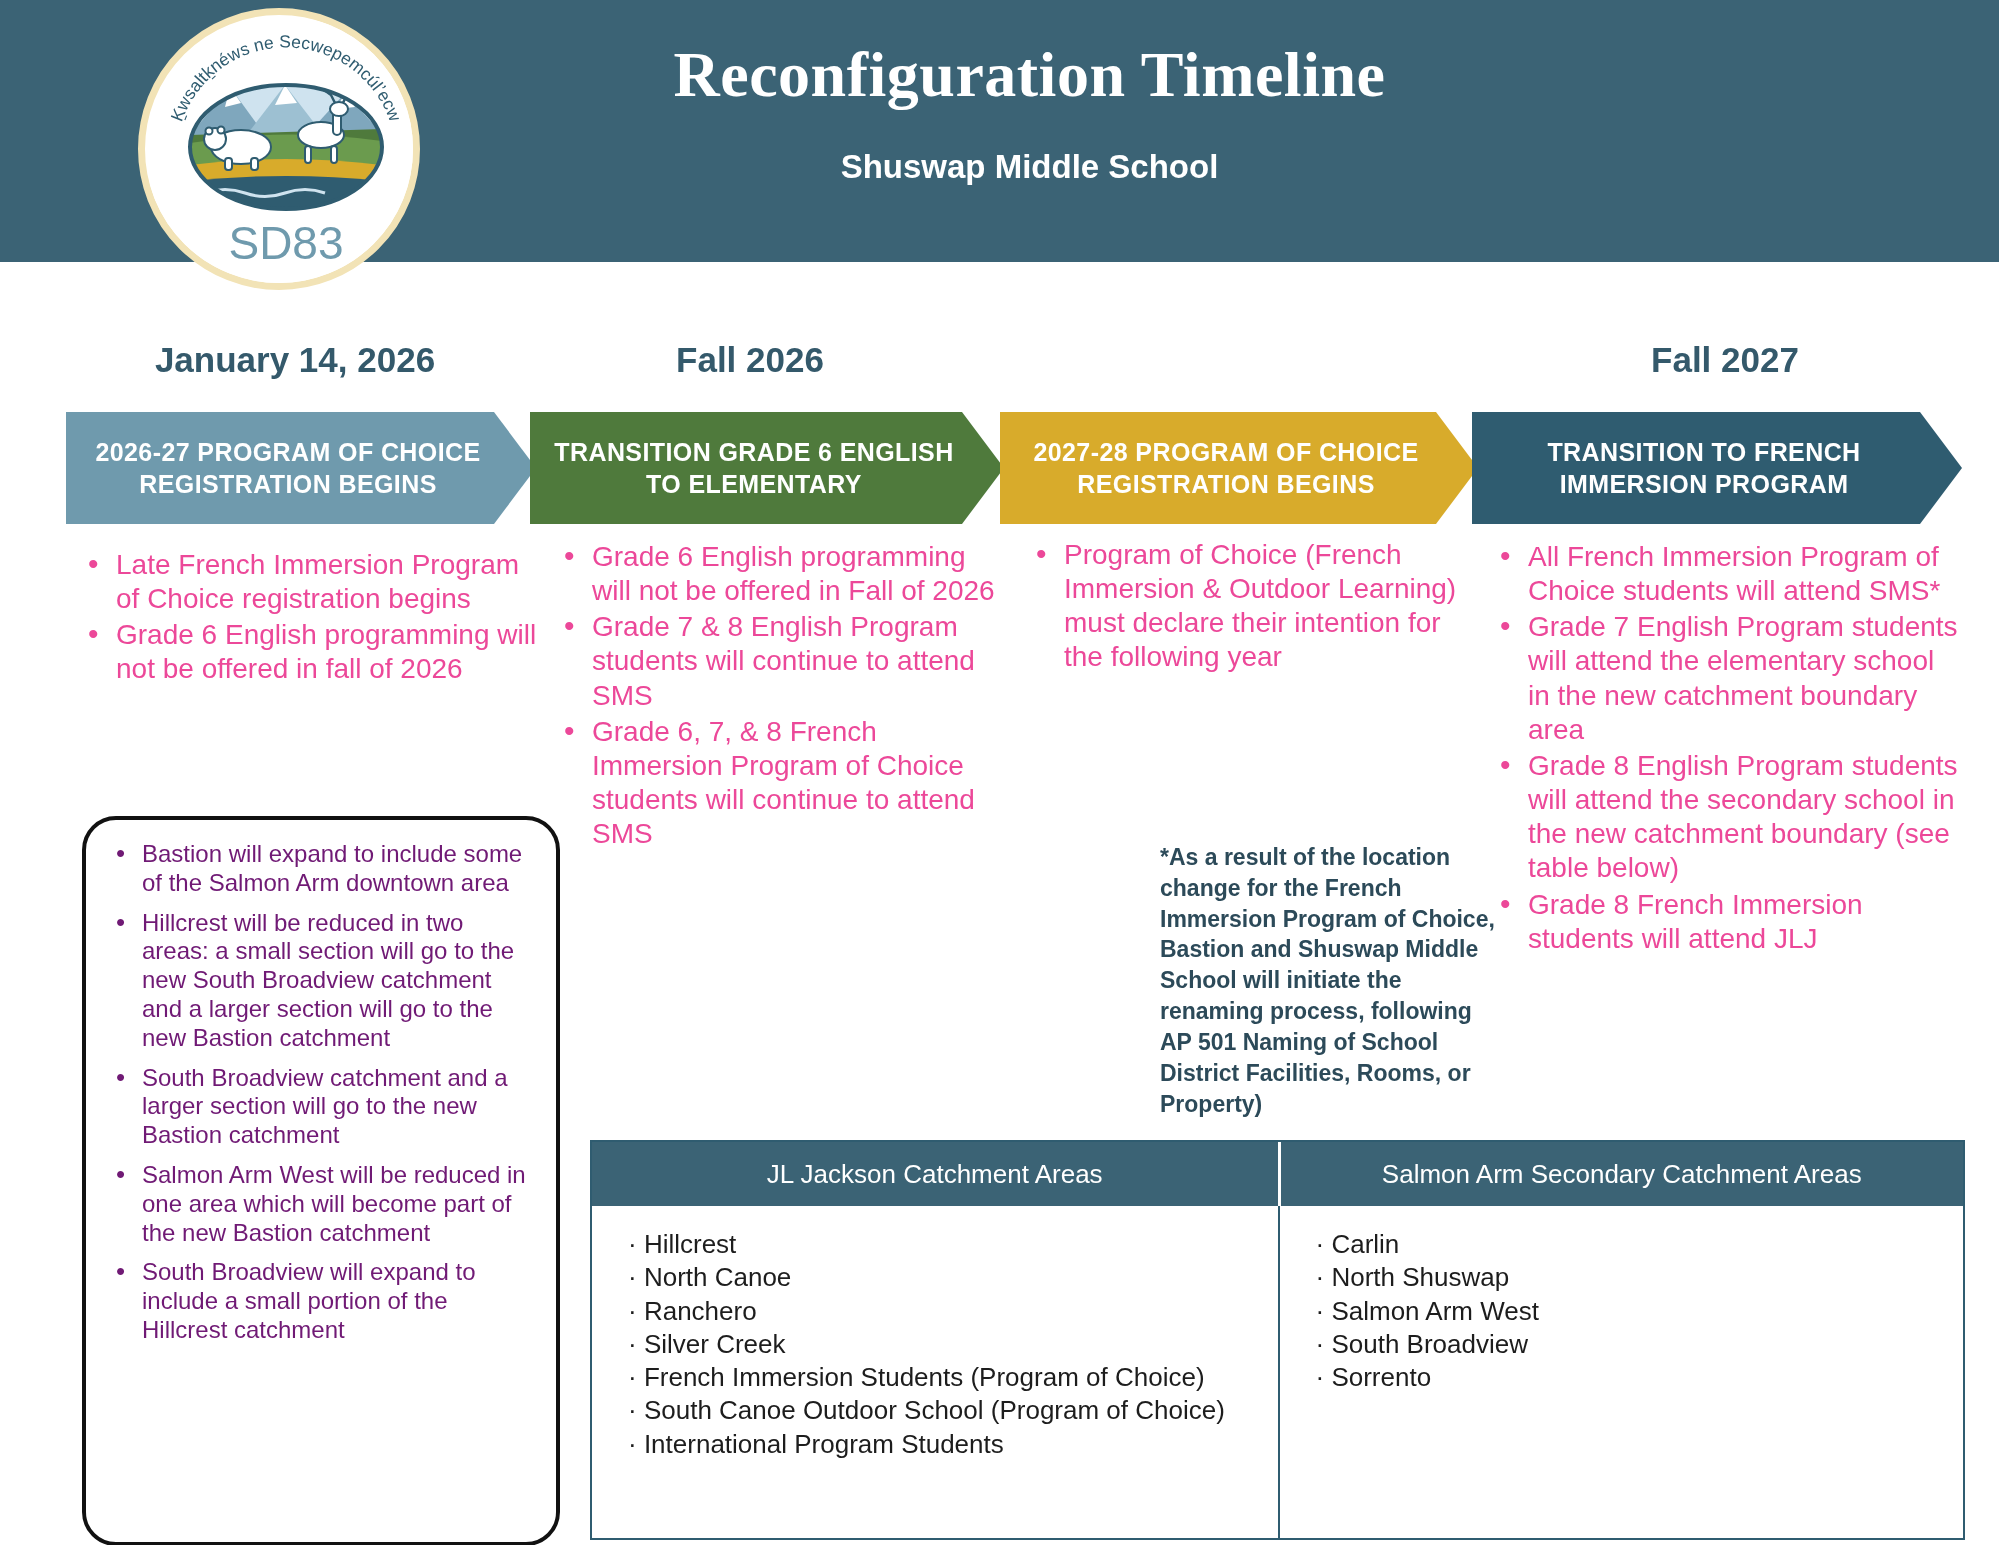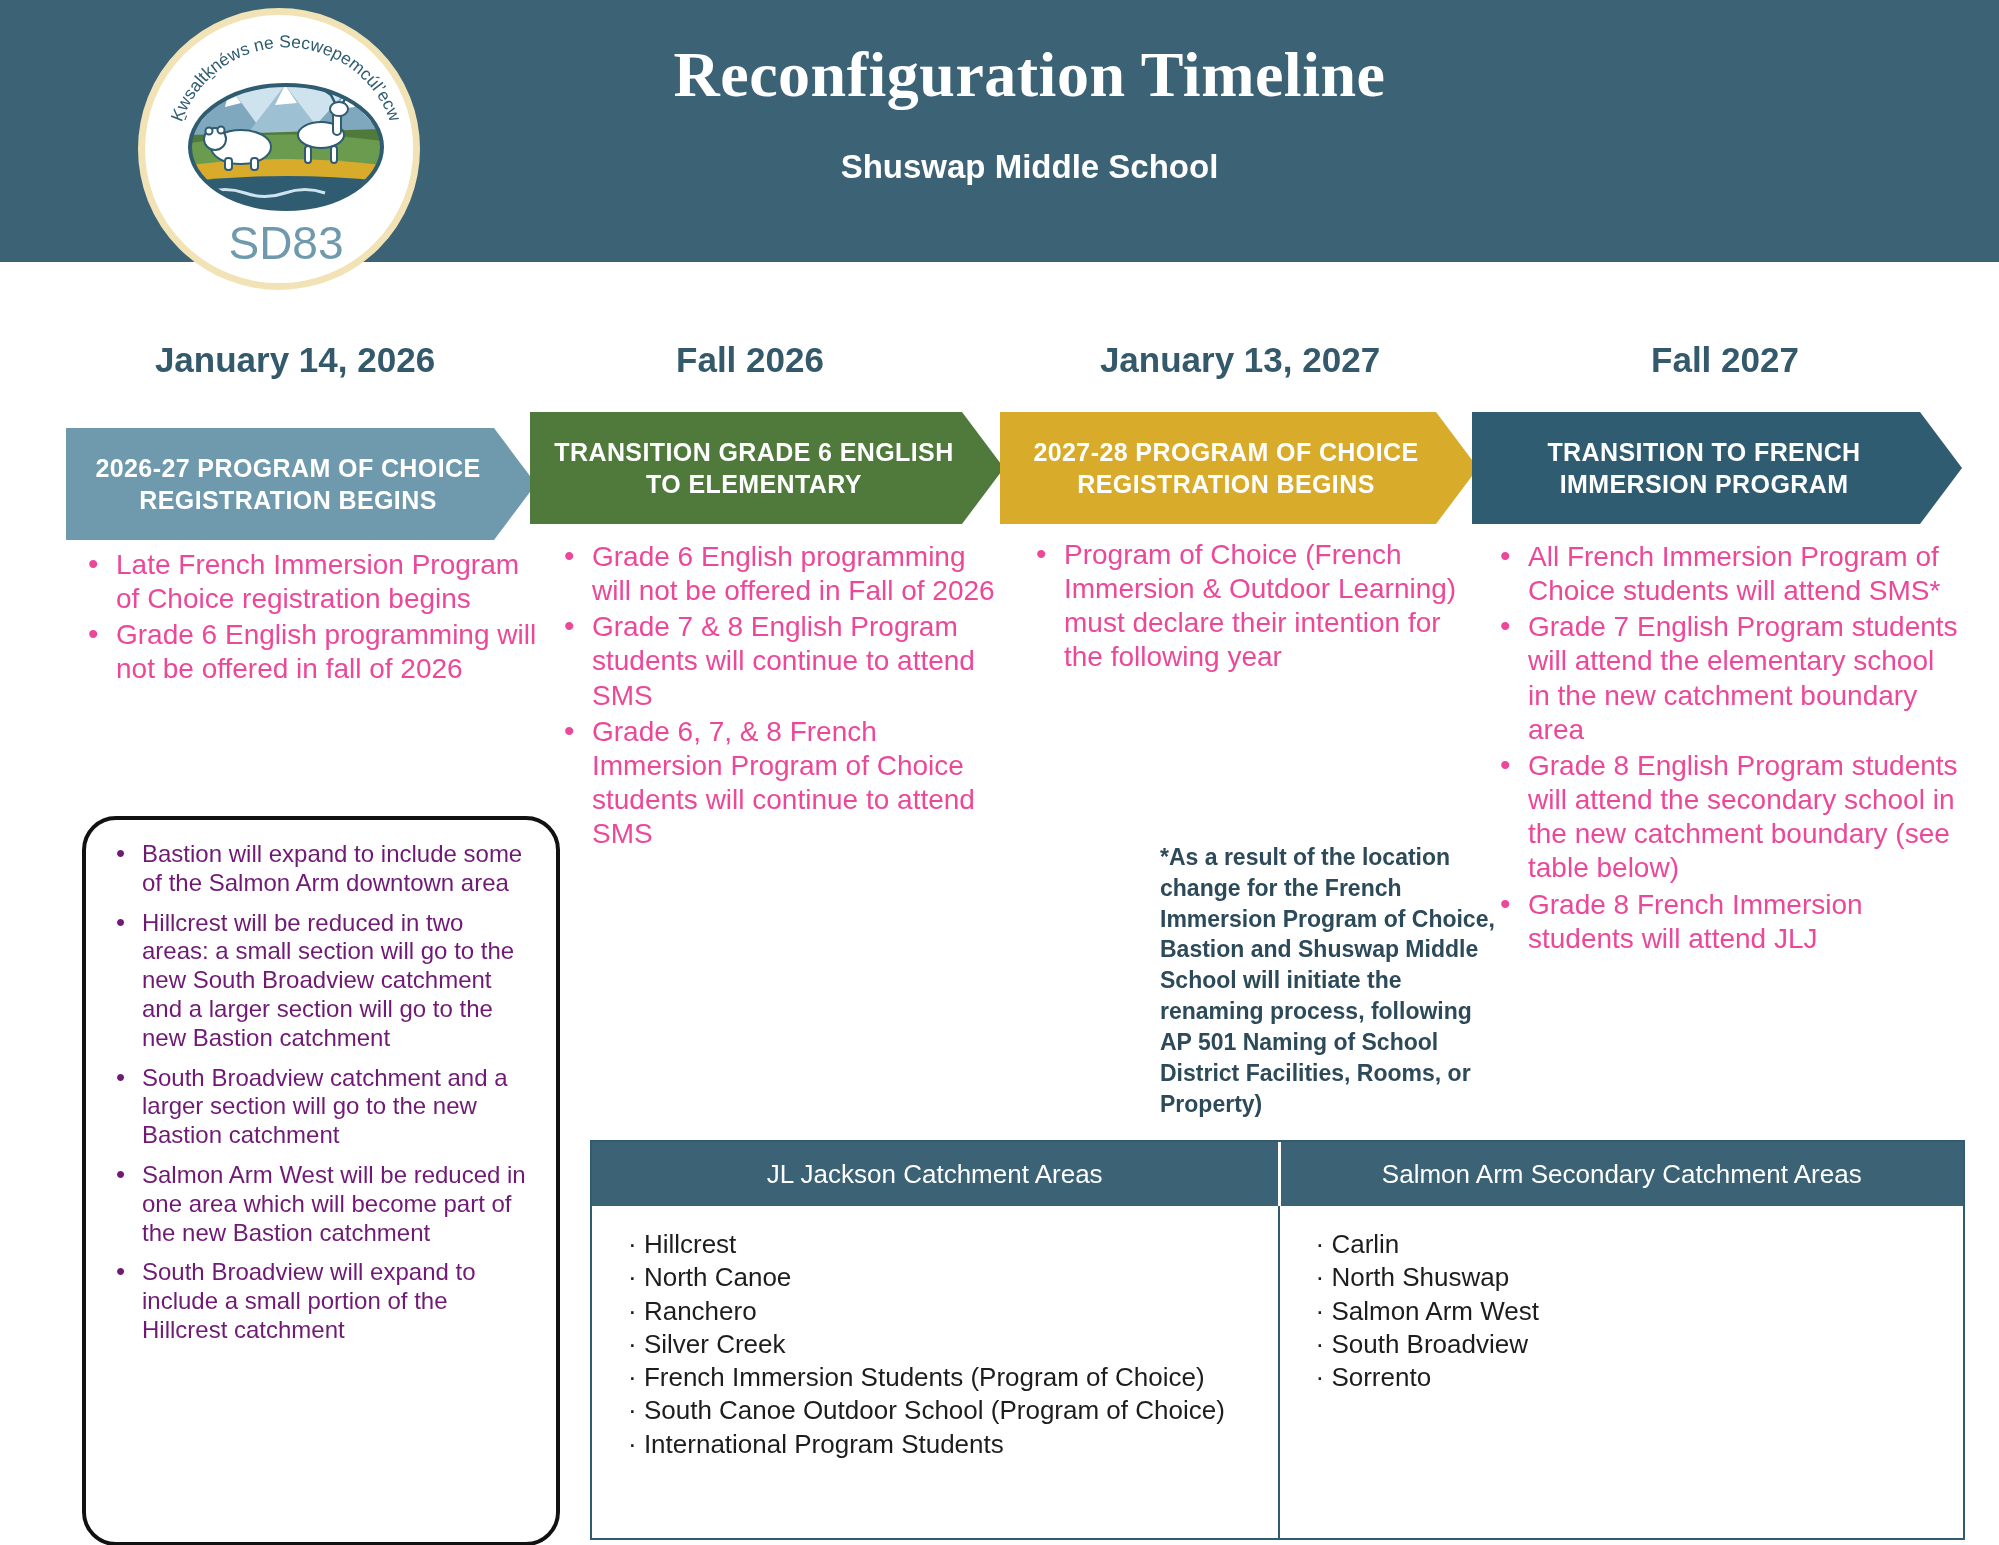--- a/index.html
+++ b/index.html
@@ -89,21 +89,21 @@
     letter-spacing: 0.4px;
     display: flex;
     align-items: center;
     justify-content: center;
     text-align: center;
     line-height: 1.28;
     box-sizing: border-box;
     clip-path: polygon(0 0, calc(100% - 42px) 0, 100% 50%, calc(100% - 42px) 100%, 0 100%);
   }
   .arrow-label { display: block; padding: 0 44px 0 18px; }
-  .arrow-1 { left: 66px;   width: 470px; background: #6f9aad; margin-top: 16px; }
+  .arrow-1 { left: 66px;   width: 470px; background: #6f9aad; }
   .arrow-2 { left: 530px;  width: 474px; background: #4f7a3c; }
   .arrow-3 { left: 1000px; width: 478px; background: #d8ab2b; }
   .arrow-4 { left: 1472px; width: 490px; background: #2f5c70; }
 
   
   .col { position: absolute; box-sizing: border-box; }
   .col ul {
     margin: 0;
     padding-left: 44px;
     list-style: none;
@@ -277,21 +277,20 @@
     <text font-family="'Liberation Sans', sans-serif" font-size="17.5" fill="#2f5c70" font-weight="normal">
       <textPath href="#arcpath" startOffset="50%" text-anchor="middle">Ḵwsaltḵnéws ne Secwepemcúlʼecw</textPath>
     </text>
     <text x="141" y="244" text-anchor="middle" font-family="'Liberation Sans', sans-serif" font-size="46" fill="#6f9aad">SD83</text>
   </svg>
 </div>
 
 <div class="dates-row">
   <div class="date-label date-1">January 14, 2026</div>
   <div class="date-label date-2">Fall 2026</div>
-  <div class="date-label date-3">January 13, 2027</div>
   <div class="date-label date-4">Fall 2027</div>
 </div>
 
 <div class="arrow arrow-1">
   <span class="arrow-label">2026-27 PROGRAM OF CHOICE REGISTRATION BEGINS</span>
 </div>
 <div class="arrow arrow-2">
   <span class="arrow-label">TRANSITION GRADE 6 ENGLISH TO ELEMENTARY</span>
 </div>
 <div class="arrow arrow-3">

